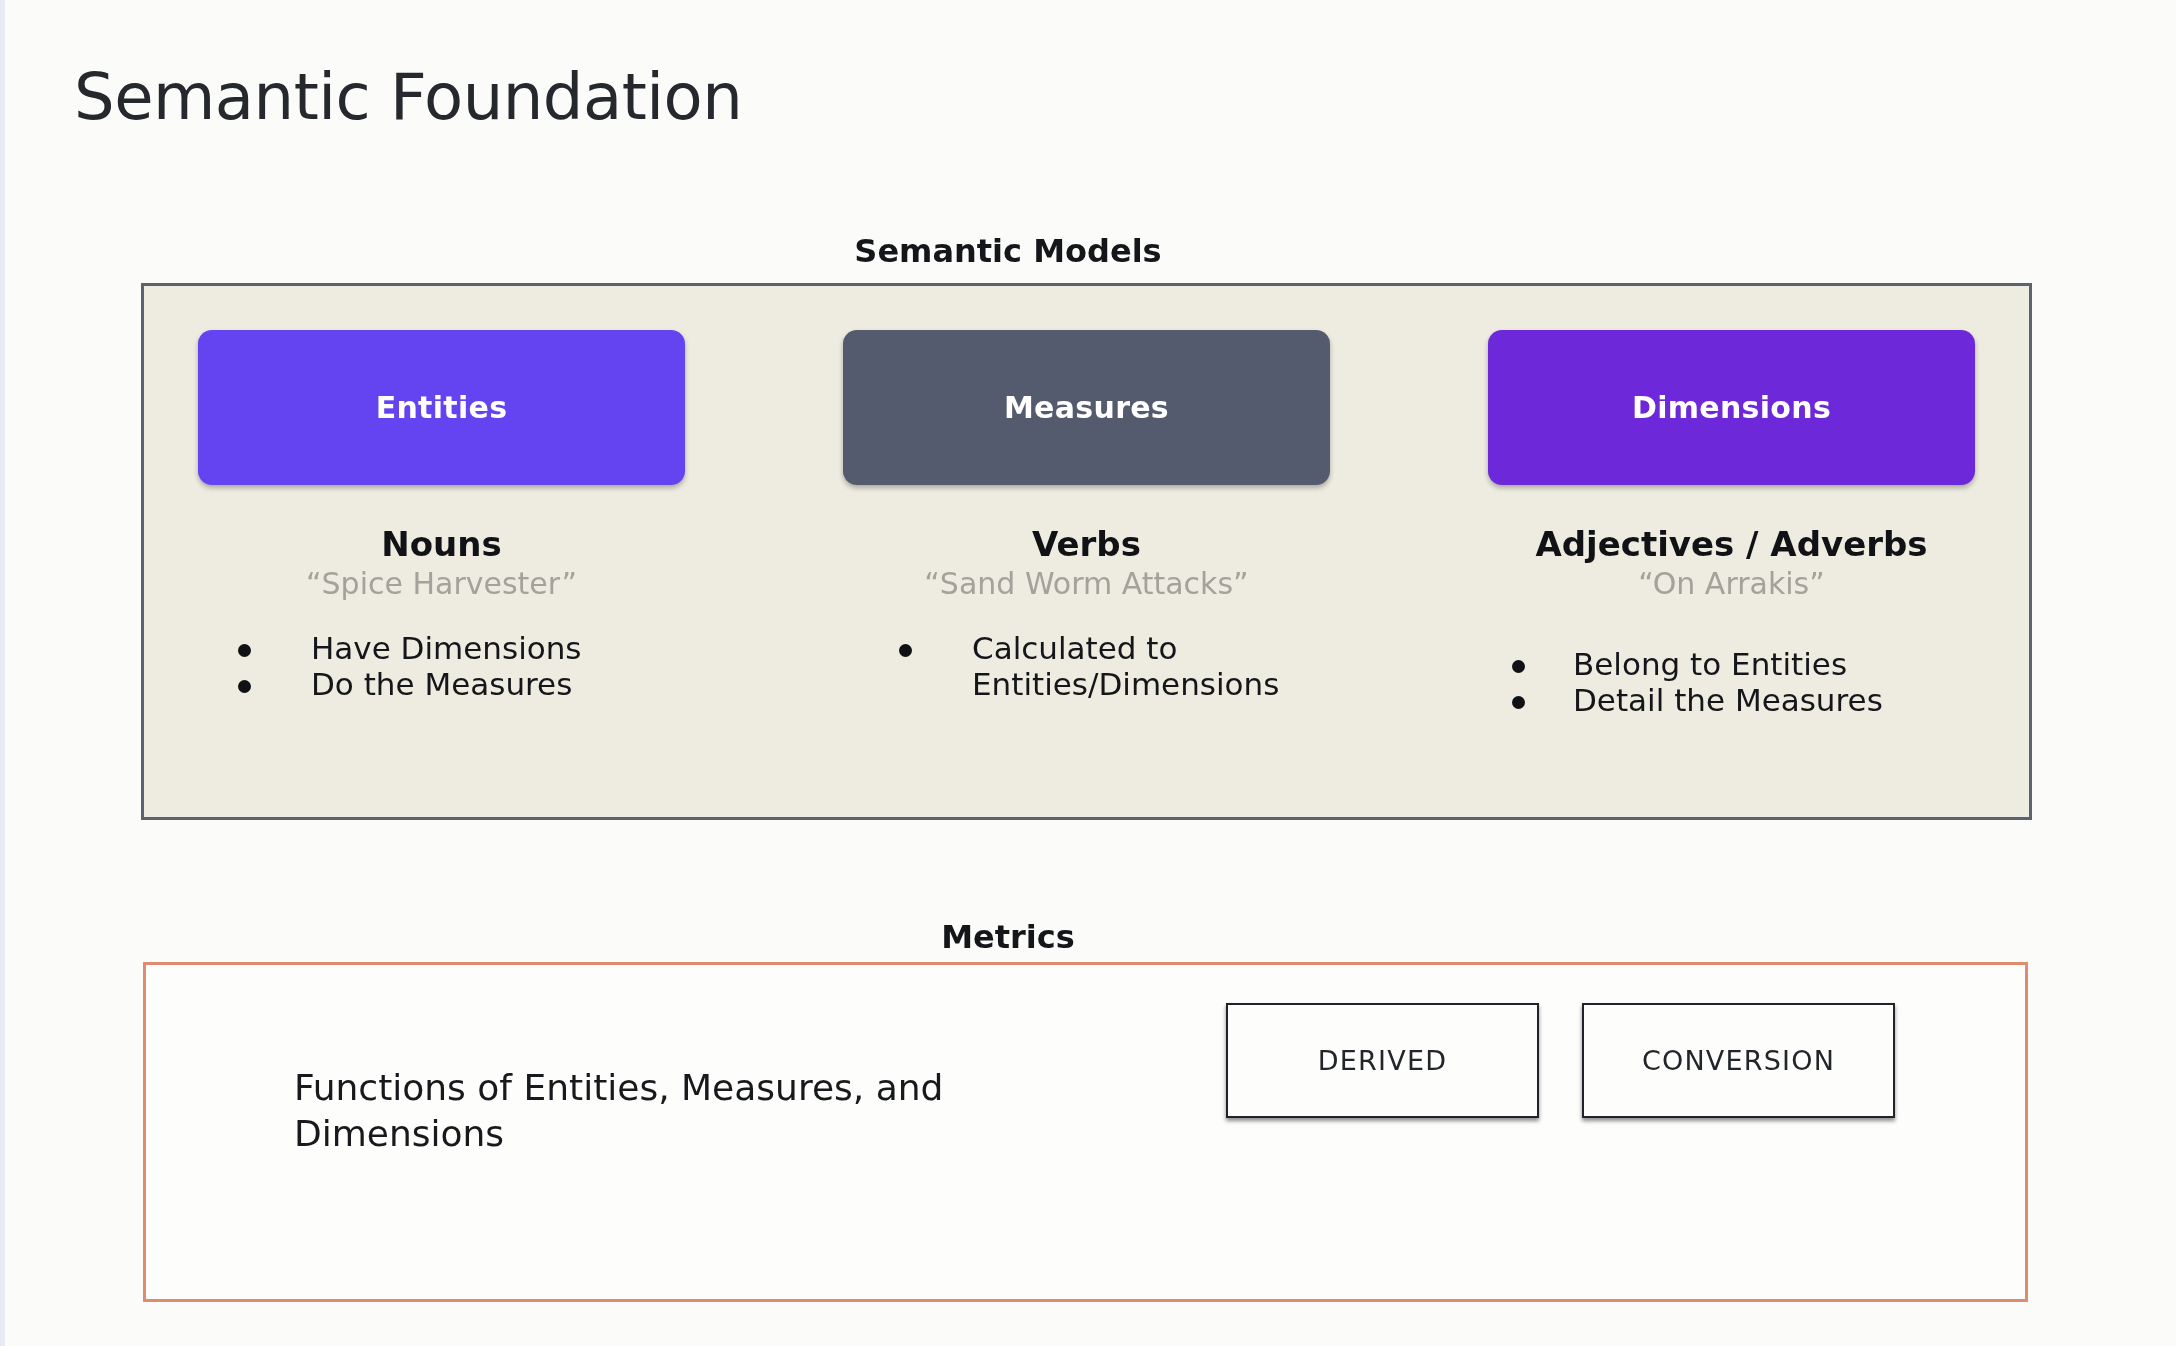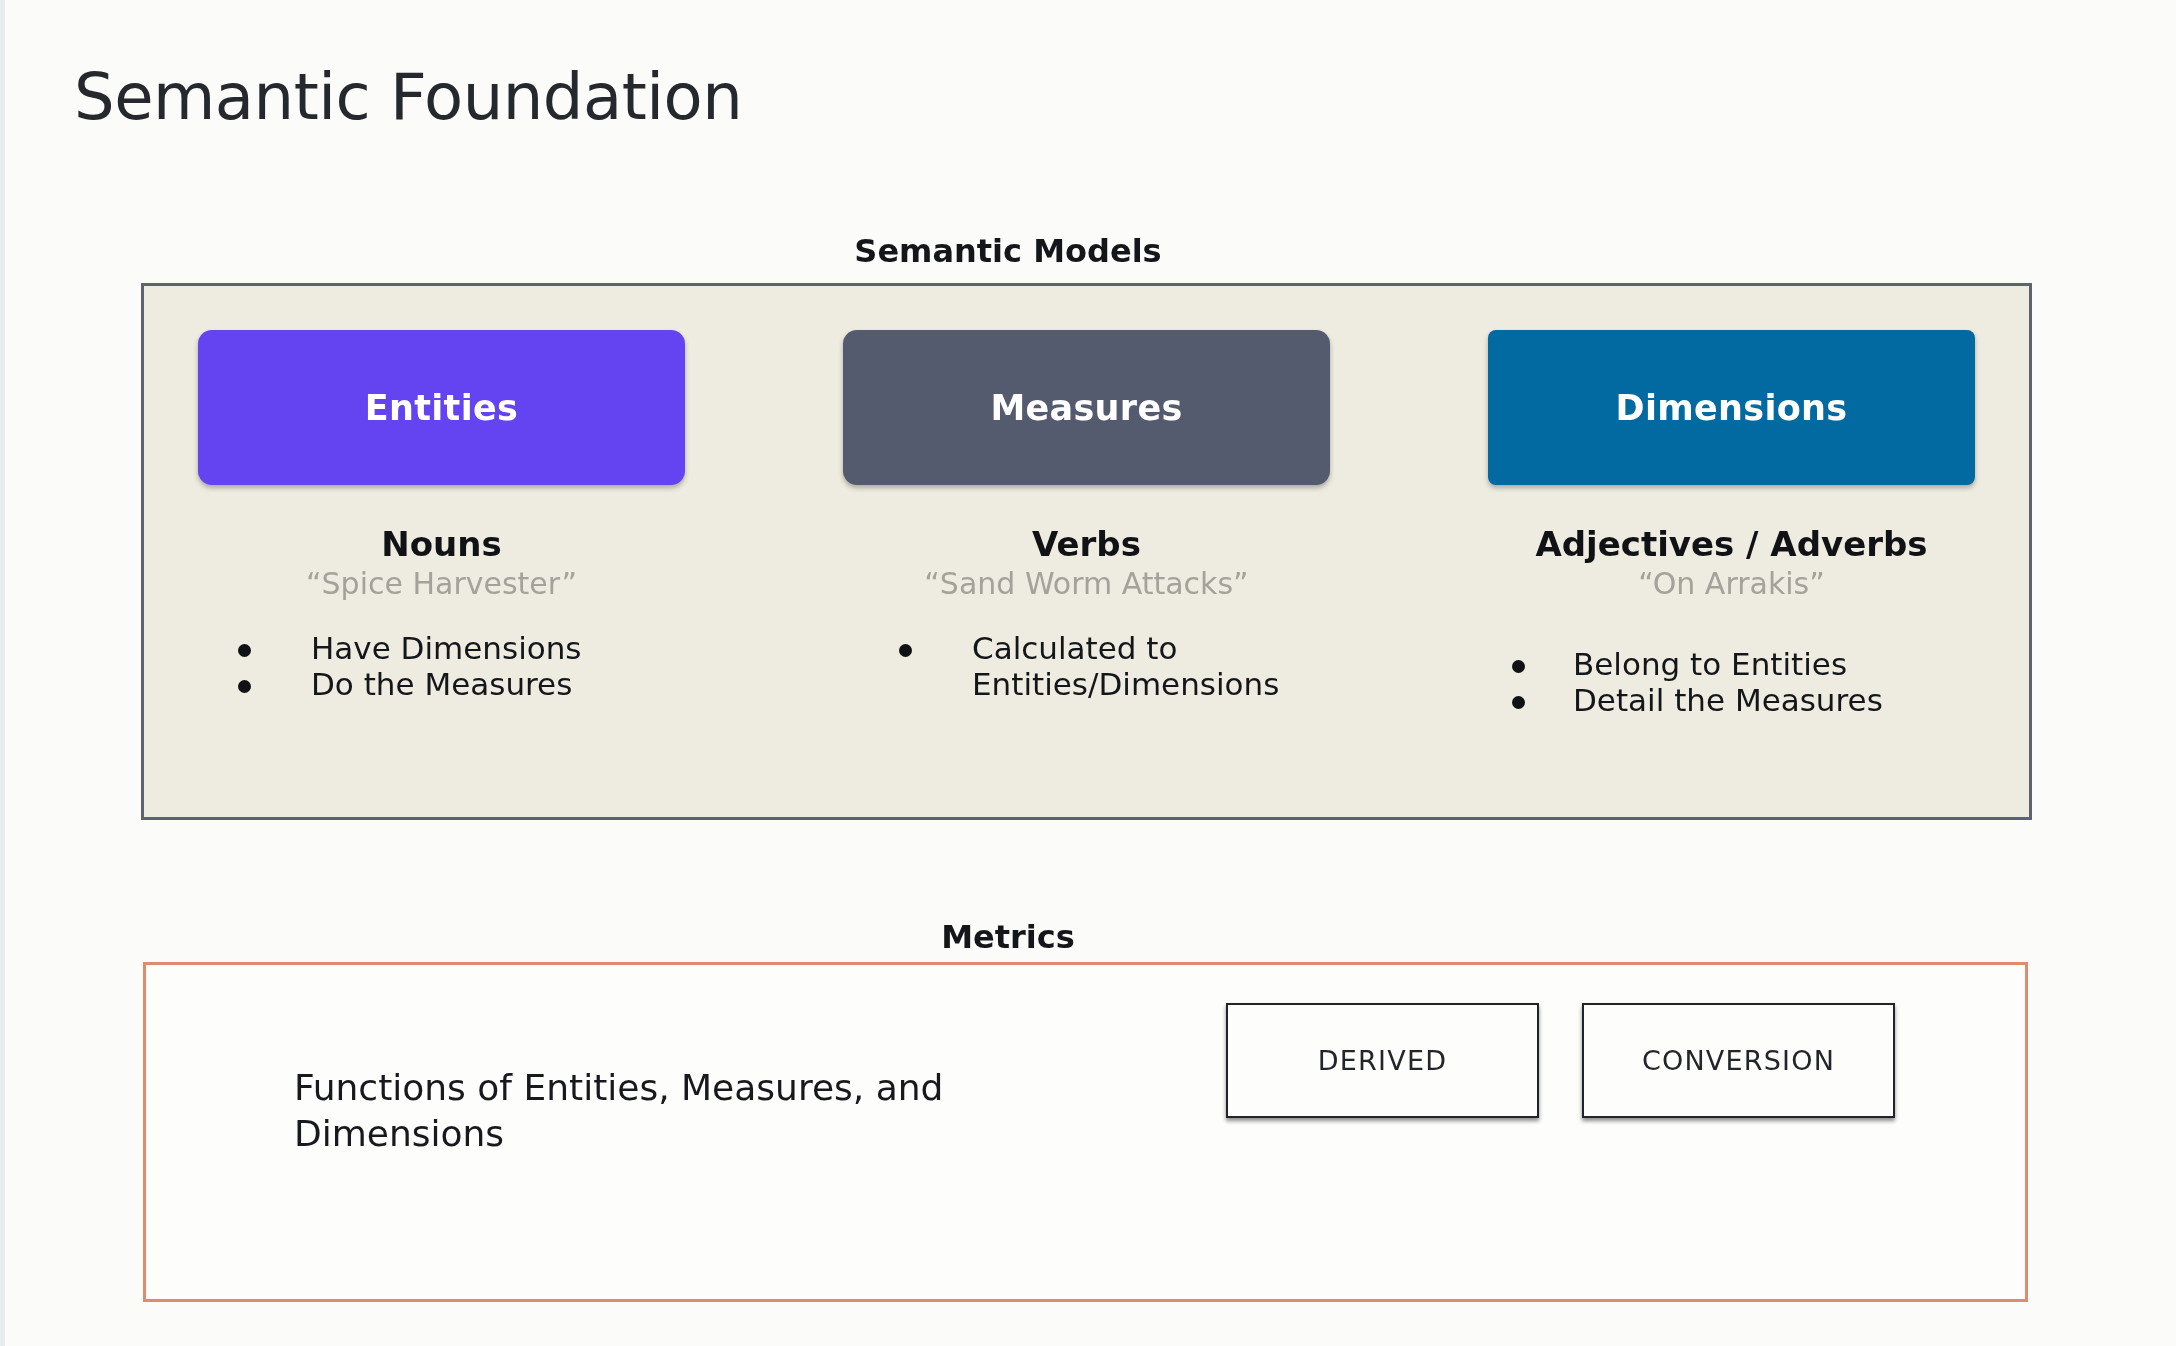--- a/index.html
+++ b/index.html
@@ -84,21 +84,21 @@
   .card {
     width: 487px;
     height: 155px;
     border-radius: 14px;
     display: flex;
     align-items: center;
     justify-content: center;
     box-shadow: 0 3px 5px rgba(0,0,0,0.28);
   }
   .card-label {
-    font-size: 35px;
+    font-size: 30px;
     font-weight: 700;
     color: #ffffff;
     letter-spacing: 0.3px;
   }
 
   .desc-row {
     position: absolute;
     left: 0;
     top: 240px;
     width: 100%;
@@ -214,21 +214,21 @@
 
 <div class="models-panel" style="background: rgb(238, 236, 224); border-color: rgb(92, 99, 112);">
 
   <div class="cards-row">
     <div class="card" id="card-entities" style="background: rgb(99, 68, 240);">
       <span class="card-label">Entities</span>
     </div>
     <div class="card" id="card-measures" style="background: rgb(84, 91, 110);">
       <span class="card-label">Measures</span>
     </div>
-    <div class="card" id="card-dimensions" style="background: #0369a1; border-radius: 8px;">
+    <div class="card" id="card-dimensions" style="background: #6d28d9;">
       <span class="card-label">Dimensions</span>
     </div>
   </div>
 
   <div class="desc-row">
 
     <div class="desc-col col-entities">
       <div class="desc-title">Nouns</div>
       <div class="desc-example">“Spice Harvester”</div>
       <div class="bullets">

